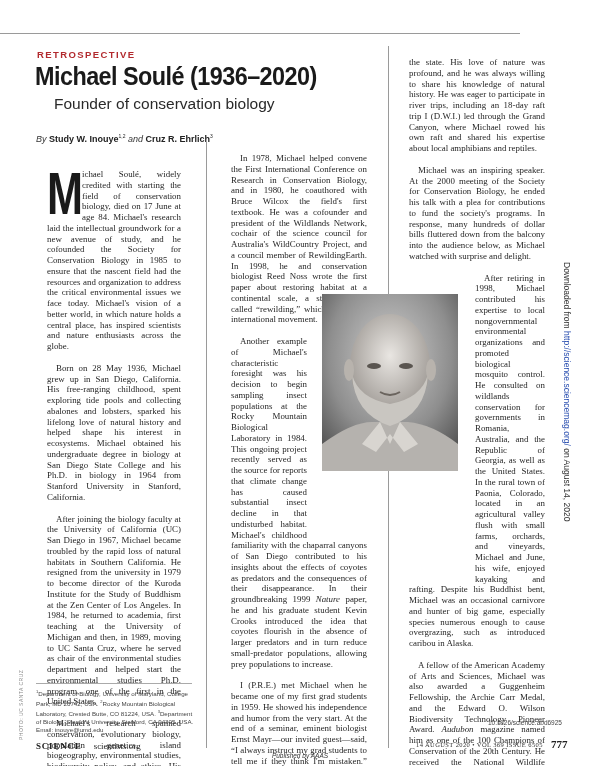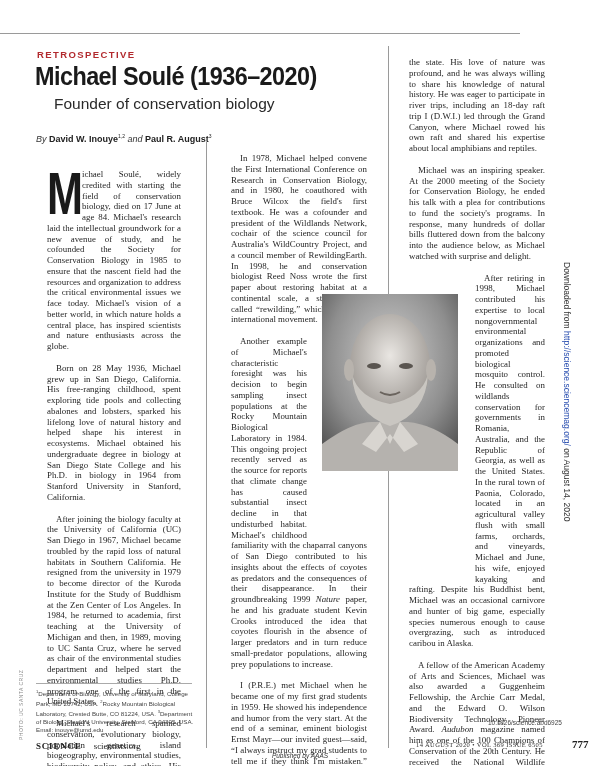--- a/index.html
+++ b/index.html
@@ -22,39 +22,39 @@
   .dropcap{float:left;font-family:"Liberation Sans",sans-serif;font-weight:bold;font-size:60px;line-height:46px;height:50px;margin:2px 5px 0 0;transform:scaleX(0.72);transform-origin:left top;width:30px;color:#1a1a1a;}
   .photo{position:absolute;left:322px;top:294px;width:136px;height:177px;background:radial-gradient(ellipse at 50% 40%,#d8d8d8 0%,#a8a8a8 45%,#5a5a5a 100%);overflow:hidden;}
   .footnote-rule{position:absolute;left:36px;top:683px;width:156px;height:1px;background:#aaa;}
   .footnotes{position:absolute;left:36px;top:688px;width:160px;font-family:"Liberation Sans",sans-serif;font-size:6.2px;line-height:8px;color:#444;}
   .footnotes sup{font-size:4px;}
   .photo-credit{position:absolute;left:18px;top:740px;font-family:"Liberation Sans",sans-serif;font-size:5px;color:#888;transform:rotate(-90deg);transform-origin:left top;letter-spacing:0.5px;white-space:nowrap;}
   .journal{position:absolute;left:36px;top:741px;font-family:"Liberation Serif",serif;font-size:9px;color:#222;white-space:nowrap;}
   .journal b{font-weight:bold;letter-spacing:0.8px;margin-right:12px;}
   .doi{position:absolute;left:488px;top:719px;font-family:"Liberation Sans",sans-serif;font-size:6.5px;color:#444;white-space:nowrap;}
   .issue{position:absolute;left:416px;top:741px;font-family:"Liberation Serif",serif;font-size:6.5px;letter-spacing:0.4px;color:#333;white-space:nowrap;}
-  .pagenum{position:absolute;left:551px;top:738px;font-family:"Liberation Serif",serif;font-weight:bold;font-size:11px;color:#222;margin-left:21px;}
+  .pagenum{position:absolute;left:551px;top:738px;font-family:"Liberation Serif",serif;font-weight:bold;font-size:11px;color:#222;}
   .published{position:absolute;left:0;width:600px;top:752px;text-align:center;font-family:"Liberation Sans",sans-serif;font-style:italic;font-size:6.5px;color:#333;}
   .sidebar-dl{position:absolute;left:572px;top:262px;font-family:"Liberation Sans",sans-serif;font-size:8.5px;color:#333;transform:rotate(90deg);transform-origin:left top;white-space:nowrap;}
   .sidebar-dl a{color:#2a4fb0;text-decoration:none;}
   i{}
 </style>
 </head>
 <body>
 
 <div class="topline"></div>
 <div class="kicker">RETROSPECTIVE</div>
 <div class="title">Michael Soulé (1936–2020)</div>
 <div class="subtitle">Founder of conservation biology</div>
 
 <div class="byline">
   <i>By</i>
-  <b>David W. Inouye</b><sup>1,2</sup>
+  <b>Study W. Inouye</b><sup>1,2</sup>
   <i>and</i>
-  <b>Paul R. August</b><sup>3</sup>
+  <b>Cruz R. Ehrlich</b><sup>3</sup>
 </div>
 
 <div class="col col1">
   <p class="first"><span class="dropcap">M</span><span>ichael Soulé, widely credited with starting the field of conservation biology, died on 17 June at age 84. Michael's research laid the intellectual groundwork for a new avenue of study, and he cofounded the Society for Conservation Biology in 1985 to ensure that the nascent field had the resources and organization to address the critical environmental issues we face today. Michael's vision of a better world, in which nature holds a central place, has inspired scientists and nature enthusiasts across the globe.</span></p>
   <p>Born on 28 May 1936, Michael grew up in San Diego, California. His free-ranging childhood, spent exploring tide pools and collecting abalones and lobsters, sparked his lifelong love of natural history and helped shape his interest in ecosystems. Michael obtained his undergraduate degree in biology at San Diego State College and his Ph.D. in biology in 1964 from Stanford University in Stanford, California.</p>
   <p>After joining the biology faculty at the University of California (UC) San Diego in 1967, Michael became troubled by the rapid loss of natural habitats in Southern California. He resigned from the university in 1979 to become director of the Kuroda Institute for the Study of Buddhism at the Zen Center of Los Angeles. In 1984, he returned to academia, first teaching at the University of Michigan and then, in 1989, moving to UC Santa Cruz, where he served as chair of the environmental studies department and helped start the environmental studies Ph.D. program, one of the first in the United States.</p>
   <p>Michael's research spanned conservation, evolutionary biology, population genetics, island biogeography, environmental studies, biodiversity policy, and ethics. His work helped distinguish conservation biology as a field with a mission (conserving biodiversity), an urgency (species are going extinct), and a need for a broad focus (including economics, policy, and ecology). Although his fieldwork provided new insights, Michael's greatest contribution was to introduce, and argue for, big ideas in developing the field.</p>
 </div>
 
 <div class="footnote-rule"></div>

